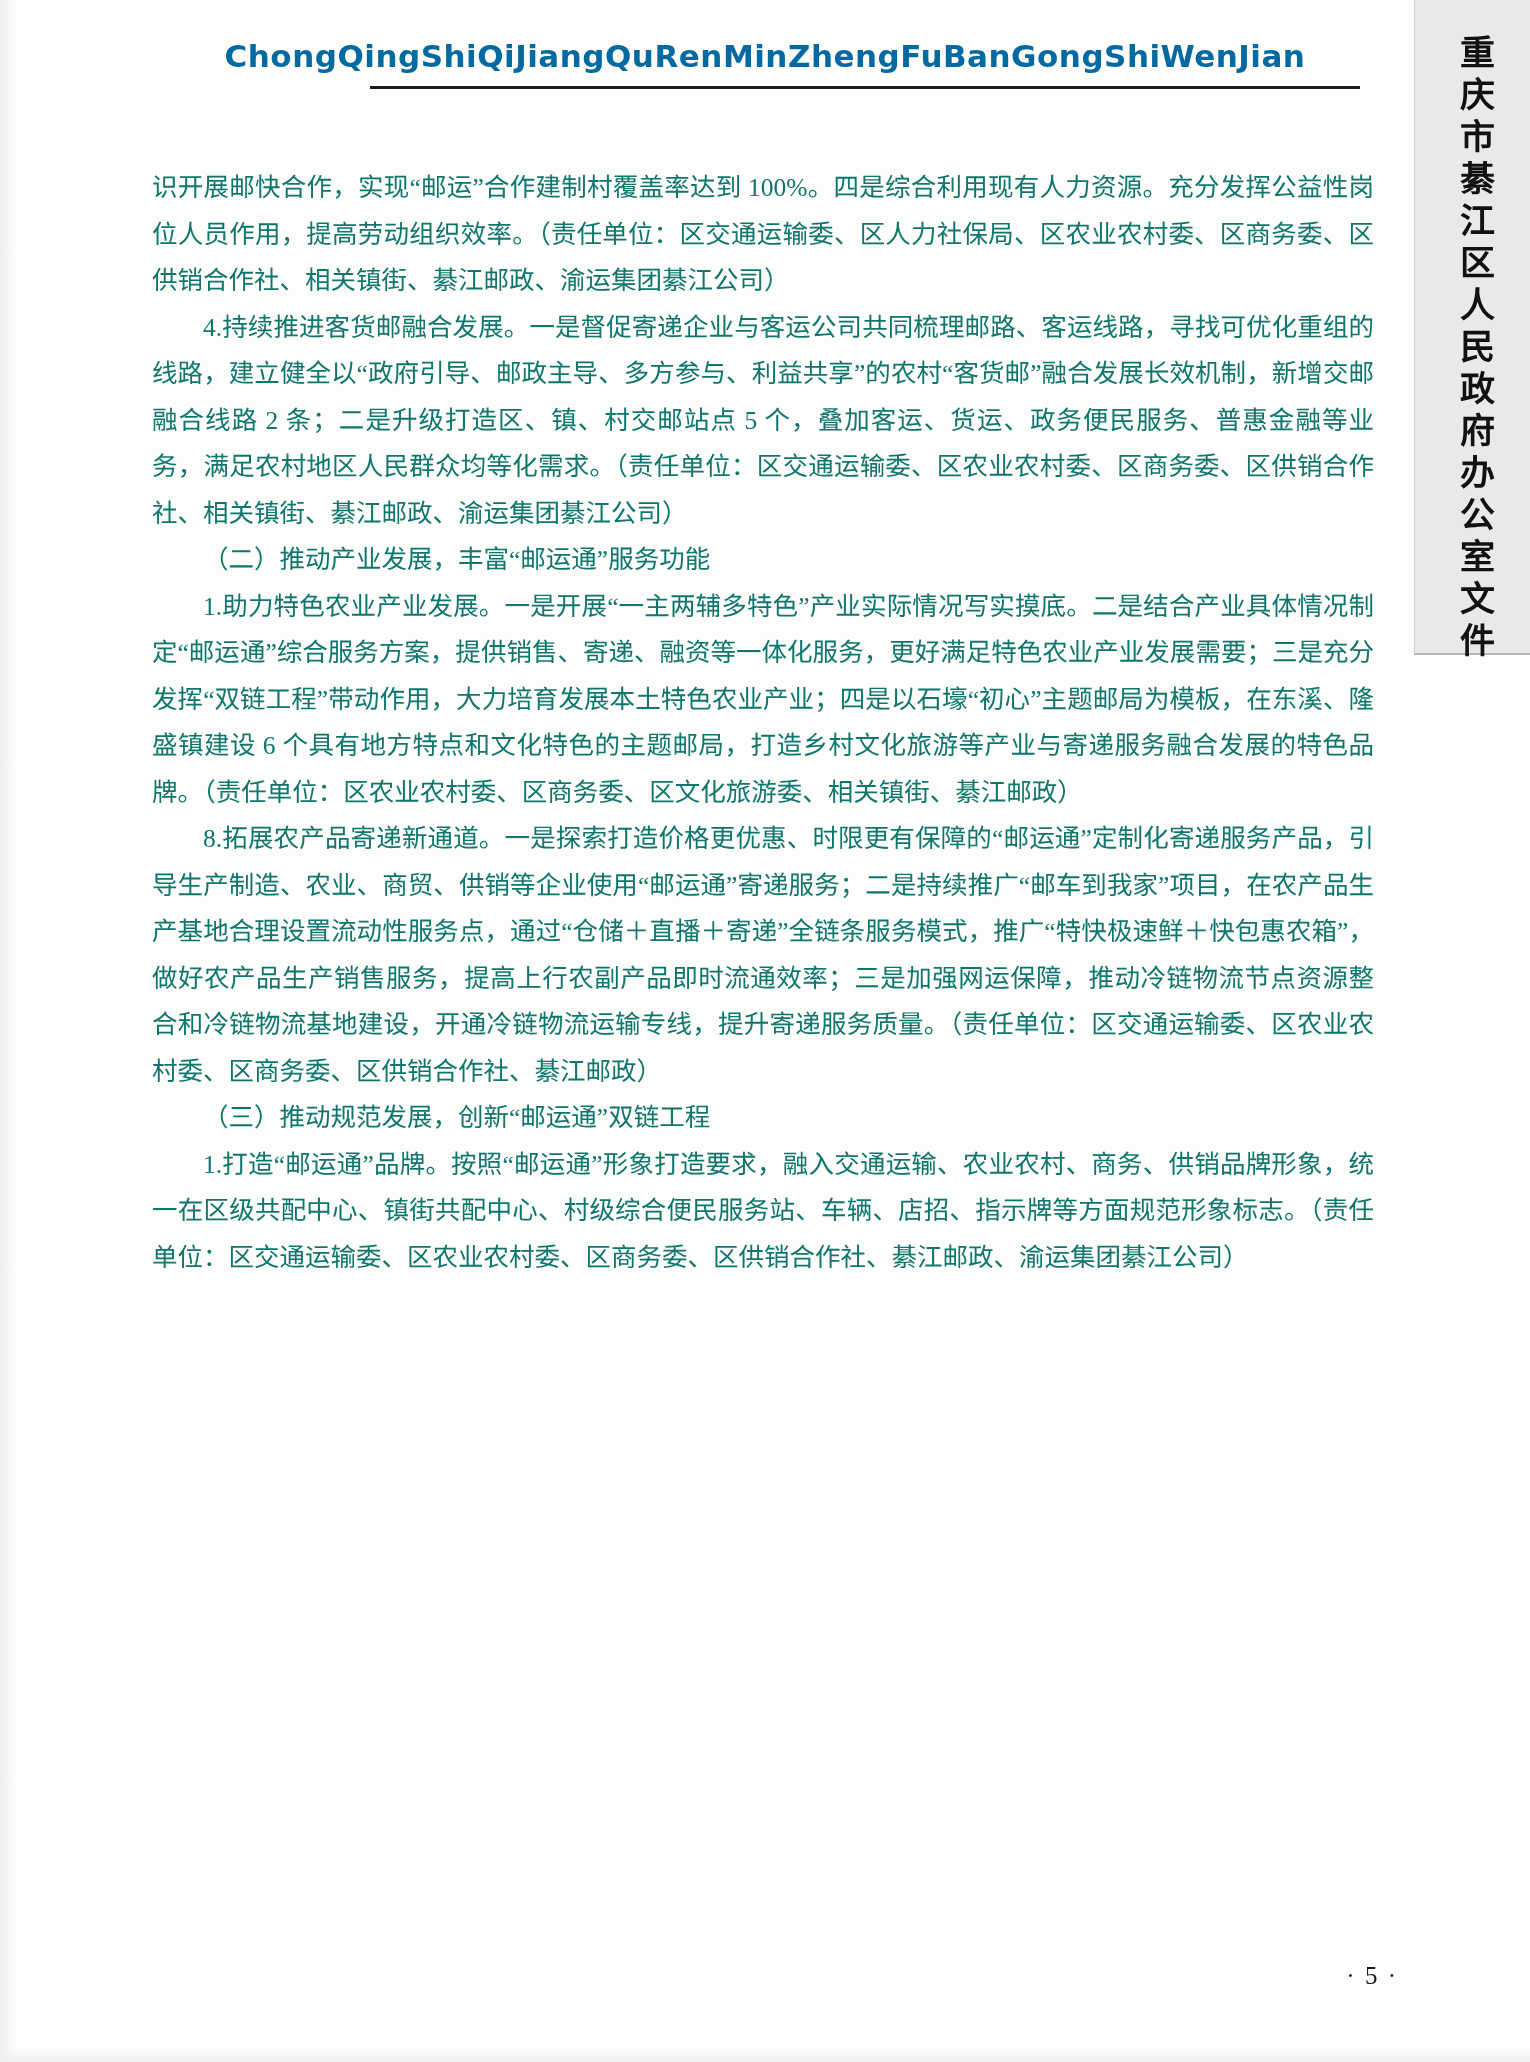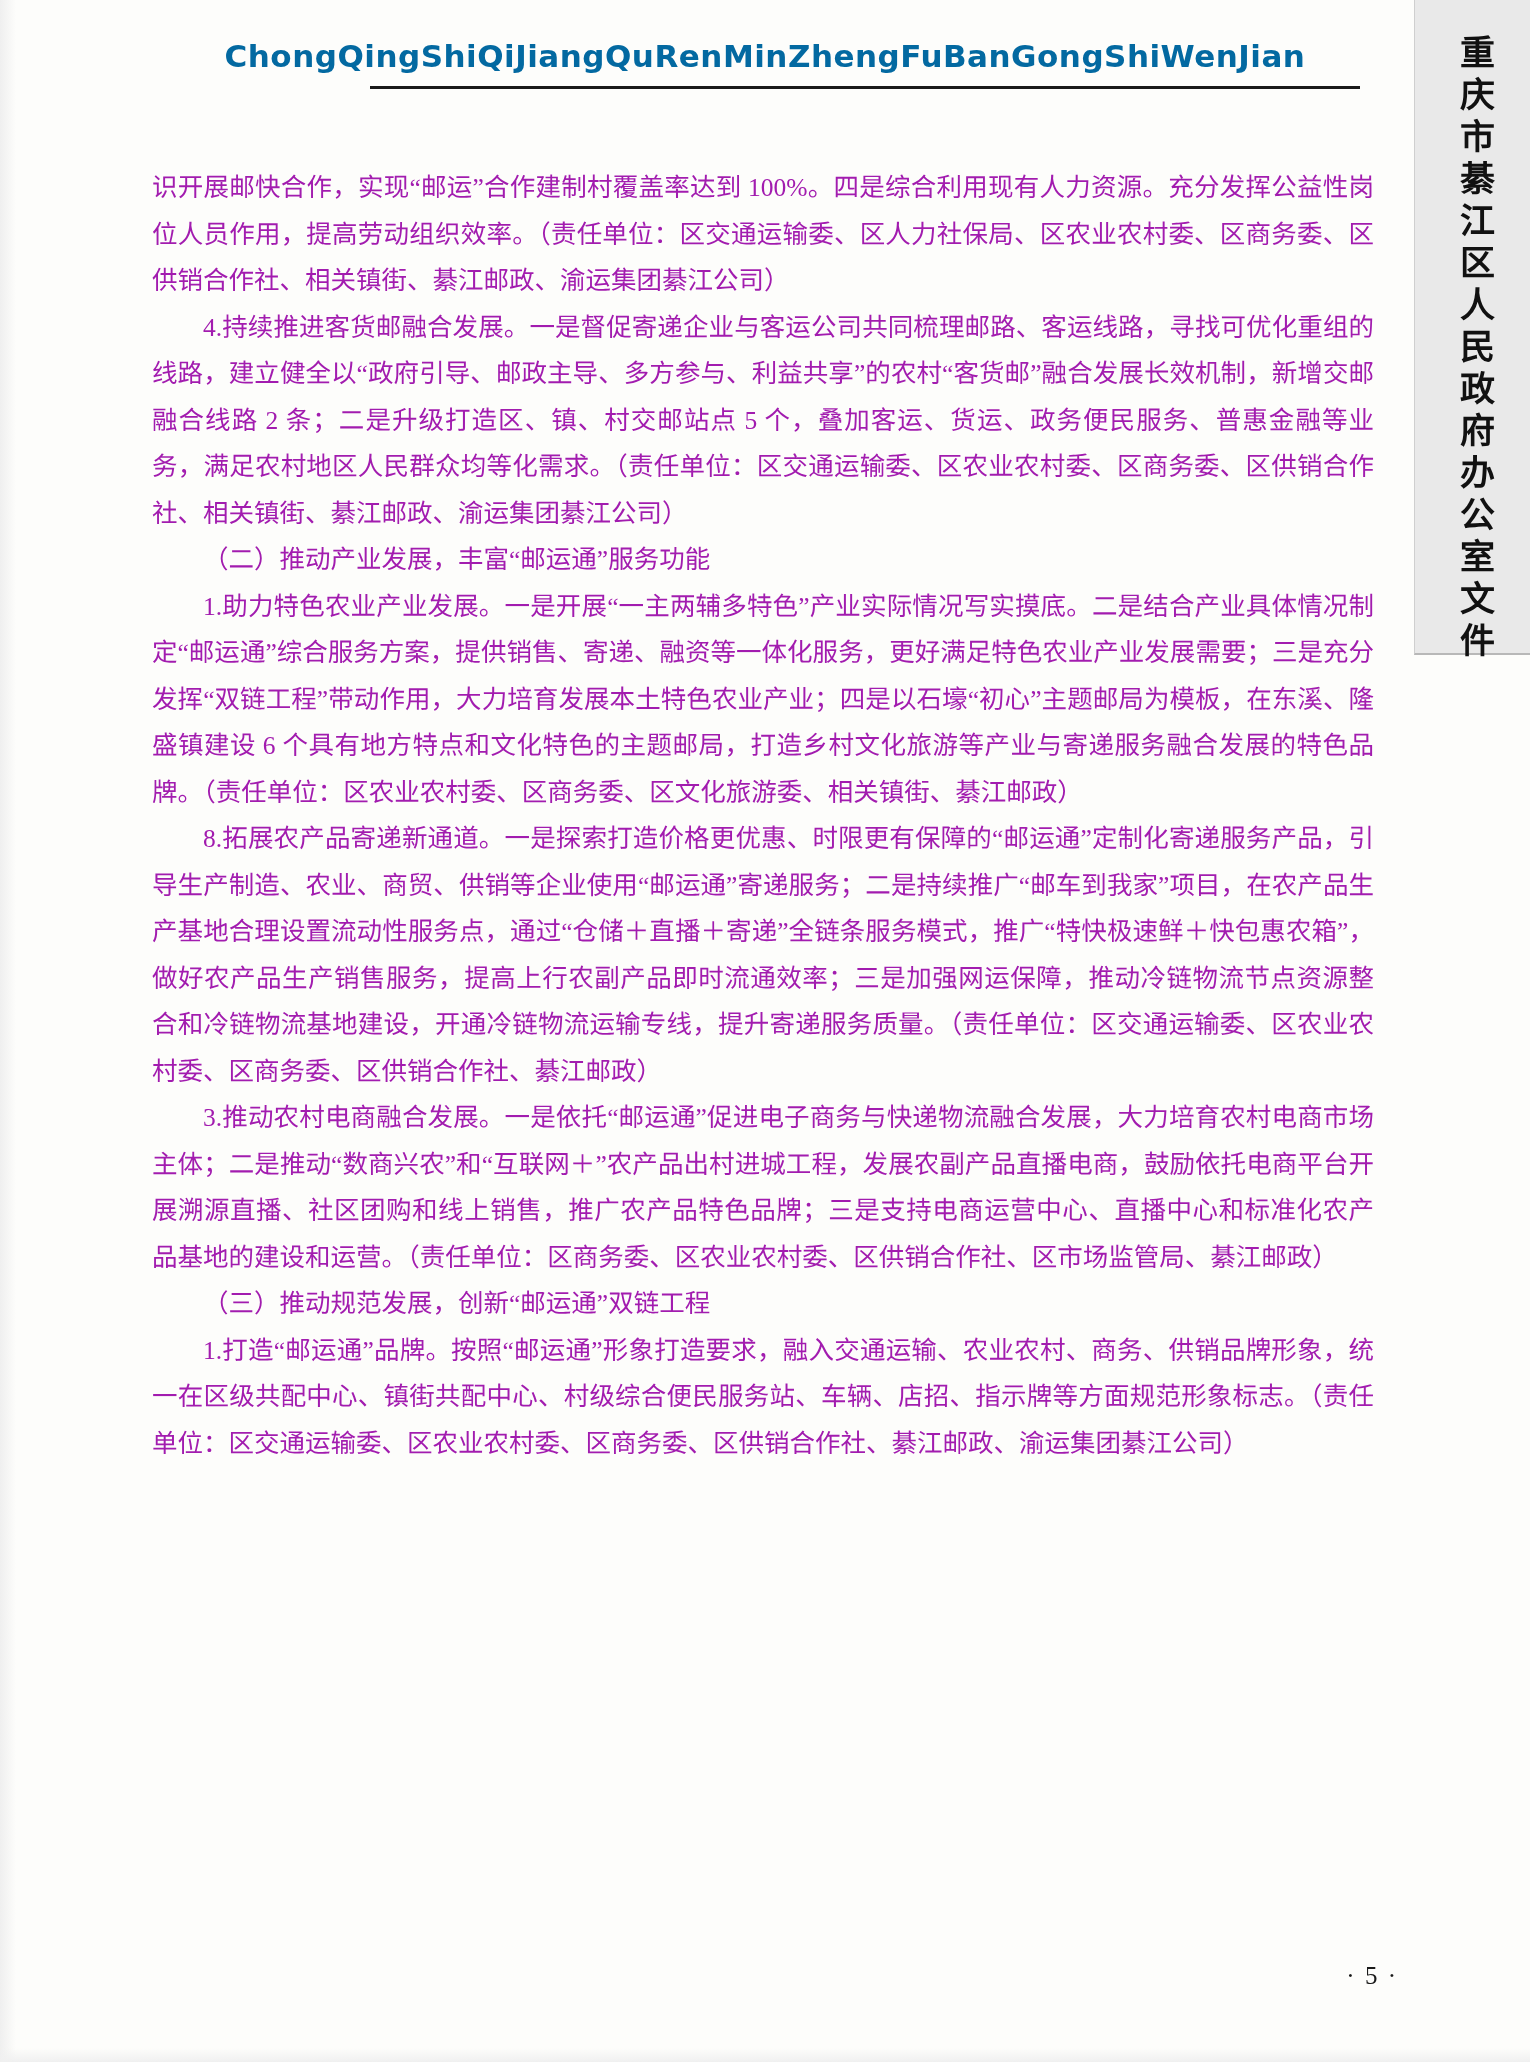--- a/index.html
+++ b/index.html
@@ -81,21 +81,21 @@
   
   .content {
     position: absolute;
     top: 165px;
     left: 152px;
     width: 1222px;
     font-size: 25.5px;
     line-height: 46.5px;
     text-align: justify;
     text-justify: inter-ideograph;
-    color: #a21caf;
+    color: #0f766e;
   }
   .content p {
     margin: 0;
     padding: 0;
     text-indent: 0;
   }
   .content p.indent {
     text-indent: 51px;
   }
   .content p.hang {
@@ -144,21 +144,20 @@
     <div class="header-title">ChongQingShiQiJiangQuRenMinZhengFuBanGongShiWenJian</div>
     <div class="header-rule"></div>
   </div>
 
   <div class="content">
     <p class="hang">识开展邮快合作，实现“邮运”合作建制村覆盖率达到 100%。四是综合利用现有人力资源。充分发挥公益性岗位人员作用，提高劳动组织效率。（责任单位：区交通运输委、区人力社保局、区农业农村委、区商务委、区供销合作社、相关镇街、綦江邮政、渝运集团綦江公司）</p>
     <p class="indent">4.持续推进客货邮融合发展。一是督促寄递企业与客运公司共同梳理邮路、客运线路，寻找可优化重组的线路，建立健全以“政府引导、邮政主导、多方参与、利益共享”的农村“客货邮”融合发展长效机制，新增交邮融合线路 2 条；二是升级打造区、镇、村交邮站点 5 个，叠加客运、货运、政务便民服务、普惠金融等业务，满足农村地区人民群众均等化需求。（责任单位：区交通运输委、区农业农村委、区商务委、区供销合作社、相关镇街、綦江邮政、渝运集团綦江公司）</p>
     <p class="indent">（二）推动产业发展，丰富“邮运通”服务功能</p>
     <p class="indent">1.助力特色农业产业发展。一是开展“一主两辅多特色”产业实际情况写实摸底。二是结合产业具体情况制定“邮运通”综合服务方案，提供销售、寄递、融资等一体化服务，更好满足特色农业产业发展需要；三是充分发挥“双链工程”带动作用，大力培育发展本土特色农业产业；四是以石壕“初心”主题邮局为模板，在东溪、隆盛镇建设 6 个具有地方特点和文化特色的主题邮局，打造乡村文化旅游等产业与寄递服务融合发展的特色品牌。（责任单位：区农业农村委、区商务委、区文化旅游委、相关镇街、綦江邮政）</p>
     <p class="indent">8.拓展农产品寄递新通道。一是探索打造价格更优惠、时限更有保障的“邮运通”定制化寄递服务产品，引导生产制造、农业、商贸、供销等企业使用“邮运通”寄递服务；二是持续推广“邮车到我家”项目，在农产品生产基地合理设置流动性服务点，通过“仓储＋直播＋寄递”全链条服务模式，推广“特快极速鲜＋快包惠农箱”，做好农产品生产销售服务，提高上行农副产品即时流通效率；三是加强网运保障，推动冷链物流节点资源整合和冷链物流基地建设，开通冷链物流运输专线，提升寄递服务质量。（责任单位：区交通运输委、区农业农村委、区商务委、区供销合作社、綦江邮政）</p>
-    <p class="indent">3.推动农村电商融合发展。一是依托“邮运通”促进电子商务与快递物流融合发展，大力培育农村电商市场主体；二是推动“数商兴农”和“互联网＋”农产品出村进城工程，发展农副产品直播电商，鼓励依托电商平台开展溯源直播、社区团购和线上销售，推广农产品特色品牌；三是支持电商运营中心、直播中心和标准化农产品基地的建设和运营。（责任单位：区商务委、区农业农村委、区供销合作社、区市场监管局、綦江邮政）</p>
     <p class="indent">（三）推动规范发展，创新“邮运通”双链工程</p>
     <p class="indent">1.打造“邮运通”品牌。按照“邮运通”形象打造要求，融入交通运输、农业农村、商务、供销品牌形象，统一在区级共配中心、镇街共配中心、村级综合便民服务站、车辆、店招、指示牌等方面规范形象标志。（责任单位：区交通运输委、区农业农村委、区商务委、区供销合作社、綦江邮政、渝运集团綦江公司）</p>
   </div>
 
   <div class="page-number">· 5 ·</div>
 
   <div class="edge-bottom"></div>
 </div>
 
 </body></html>

